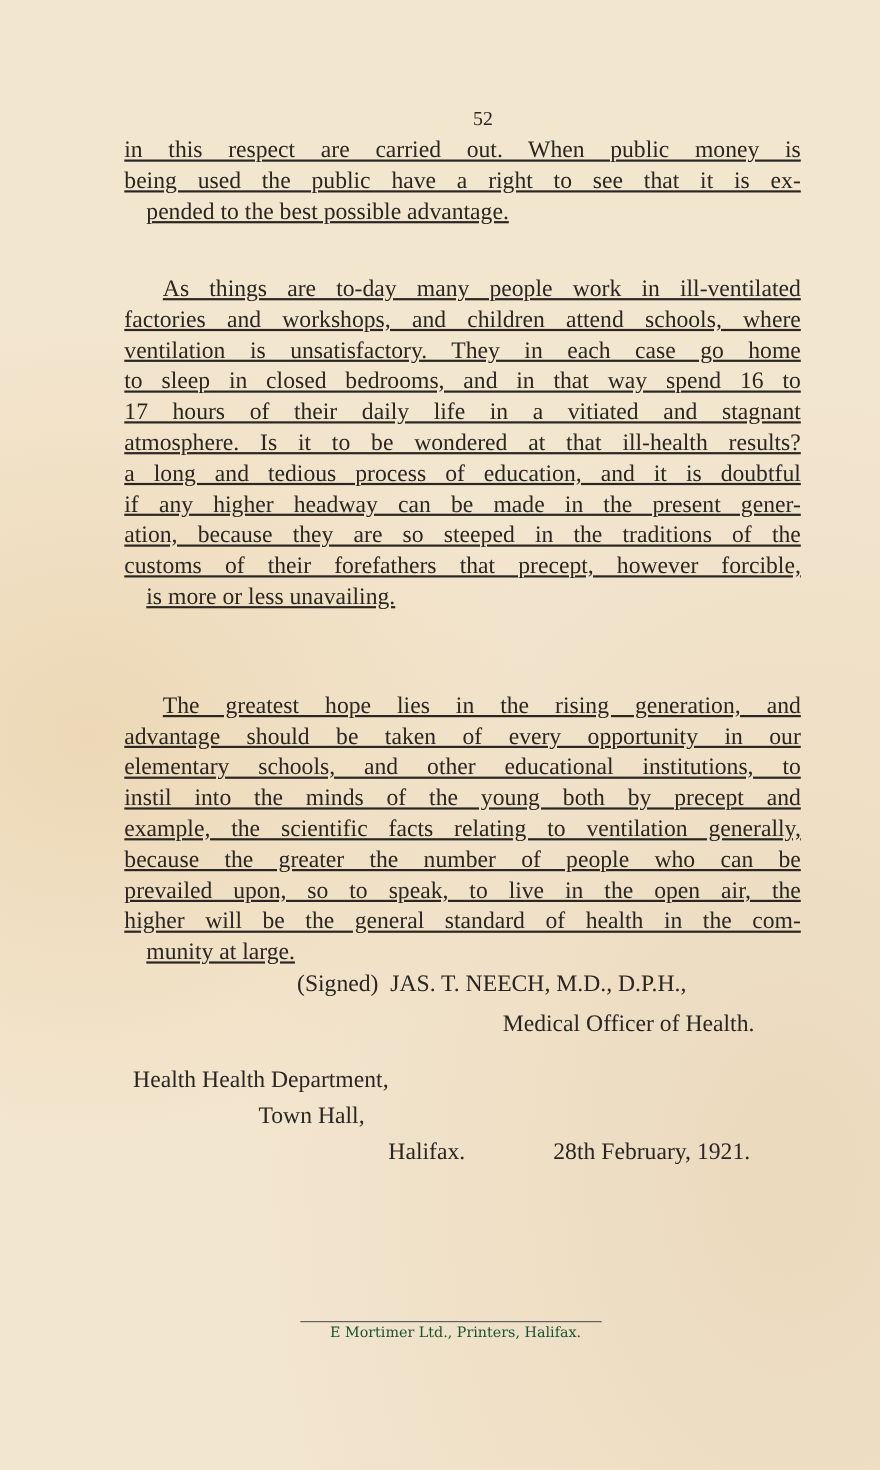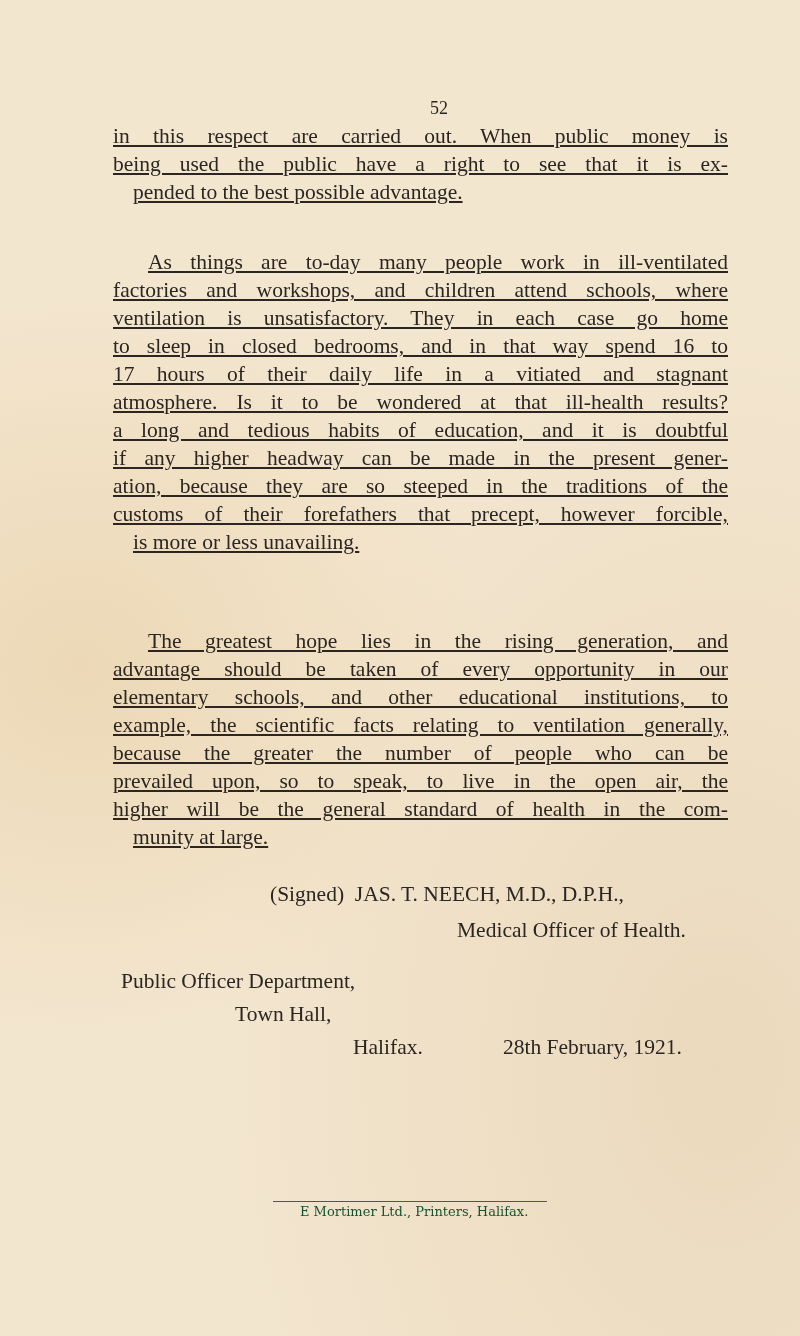--- a/index.html
+++ b/index.html
@@ -55,42 +55,43 @@
     </p>
 </div>
 <div class="text-block p2">
   <p class="para" id="para1">
       <span class="line indent">As things are to-day many people work in ill-ventilated</span>
       <span class="line">factories and workshops, and children attend schools, where</span>
       <span class="line">ventilation is unsatisfactory. They in each case go home</span>
       <span class="line">to sleep in closed bedrooms, and in that way spend 16 to</span>
       <span class="line">17 hours of their daily life in a vitiated and stagnant</span>
       <span class="line">atmosphere. Is it to be wondered at that ill-health results?</span>
-      <span class="line">a long and tedious habits of education, and it is doubtful</span>
+      <span class="line">a long and tedious process of education, and it is doubtful</span>
       <span class="line">if any higher headway can be made in the present gener-</span>
       <span class="line">ation, because they are so steeped in the traditions of the</span>
       <span class="line">customs of their forefathers that precept, however forcible,</span>
       <span class="line last">is more or less unavailing.</span>
     </p>
 </div>
 <div class="text-block p3">
   <p class="para" id="para2">
       <span class="line indent">The greatest hope lies in the rising generation, and</span>
       <span class="line">advantage should be taken of every opportunity in our</span>
       <span class="line">elementary schools, and other educational institutions, to</span>
+      <span class="line">instil into the minds of the young both by precept and</span>
       <span class="line">example, the scientific facts relating to ventilation generally,</span>
       <span class="line">because the greater the number of people who can be</span>
       <span class="line">prevailed upon, so to speak, to live in the open air, the</span>
       <span class="line">higher will be the general standard of health in the com-</span>
       <span class="line last">munity at large.</span>
     </p>
 </div>
 
 <div class="sig-line sig1" style="white-space:pre;">(Signed)  JAS. T. NEECH, M.D., D.P.H.,</div>
 <div class="sig-line sig2">Medical Officer of Health.</div>
 
-<div class="sig-line addr1">Public Officer Department,</div>
+<div class="sig-line addr1">Health Health Department,</div>
 <div class="sig-line addr2">Town Hall,</div>
 <div class="sig-line addr3">Halifax.</div>
 <div class="sig-line date">28th February, 1921.</div>
 
 <div class="rule"></div>
 <div class="printer">E Mortimer Ltd., Printers, Halifax.</div>
 
 </body></html>

